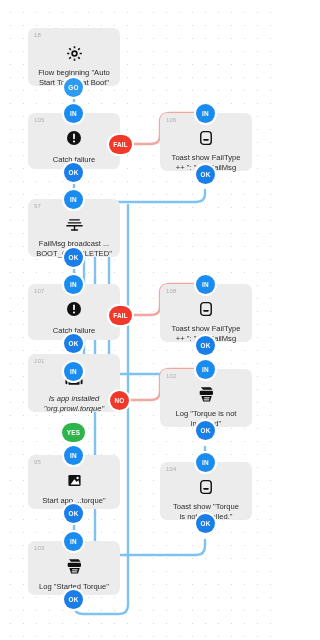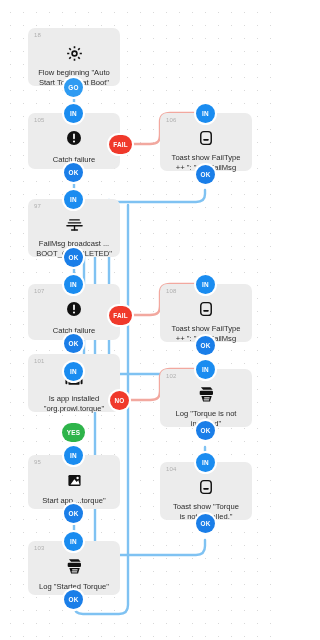--- a/index.html
+++ b/index.html
@@ -188,21 +188,21 @@
     <div class="node-label">Toast show FailType
 ++ ": " ++ FailMsg</div>
   </div>
   <div class="port in" style="left:196px;top:275px;">
     <span>IN</span>
   </div>
   <div class="port ok" style="left:196px;top:336px;">
     <span>OK</span>
   </div>
 
-  <div class="node" style="left:28px;top:354px;width:92px;height:58px;">
+  <div class="node" style="left:28px;top:354px;width:92px;height:58px;font-style:italic;">
     <div class="node-id">101</div>
     <div class="node-icon">
       <svg class="gl" width="18" height="16" viewBox="0 0 24 21" fill="#111">
         <path d="M5.6 2.2l1.5 2.3M18.4 2.2l-1.5 2.3" stroke="#111" stroke-width="1.6" fill="none" stroke-linecap="round"></path>
         <path d="M4.6 9.6c0-3.5 3.3-5.6 7.4-5.6s7.4 2.1 7.4 5.6z"></path>
         <rect x="4.6" y="10.7" width="14.8" height="7.6" rx="1.6"></rect>
         <rect x="0.6" y="10.4" width="2.6" height="7" rx="1.3"></rect>
         <rect x="20.8" y="10.4" width="2.6" height="7" rx="1.3"></rect>
         <circle cx="8.9" cy="7.5" r="0.95" fill="#fff"></circle>
         <circle cx="15.1" cy="7.5" r="0.95" fill="#fff"></circle>

